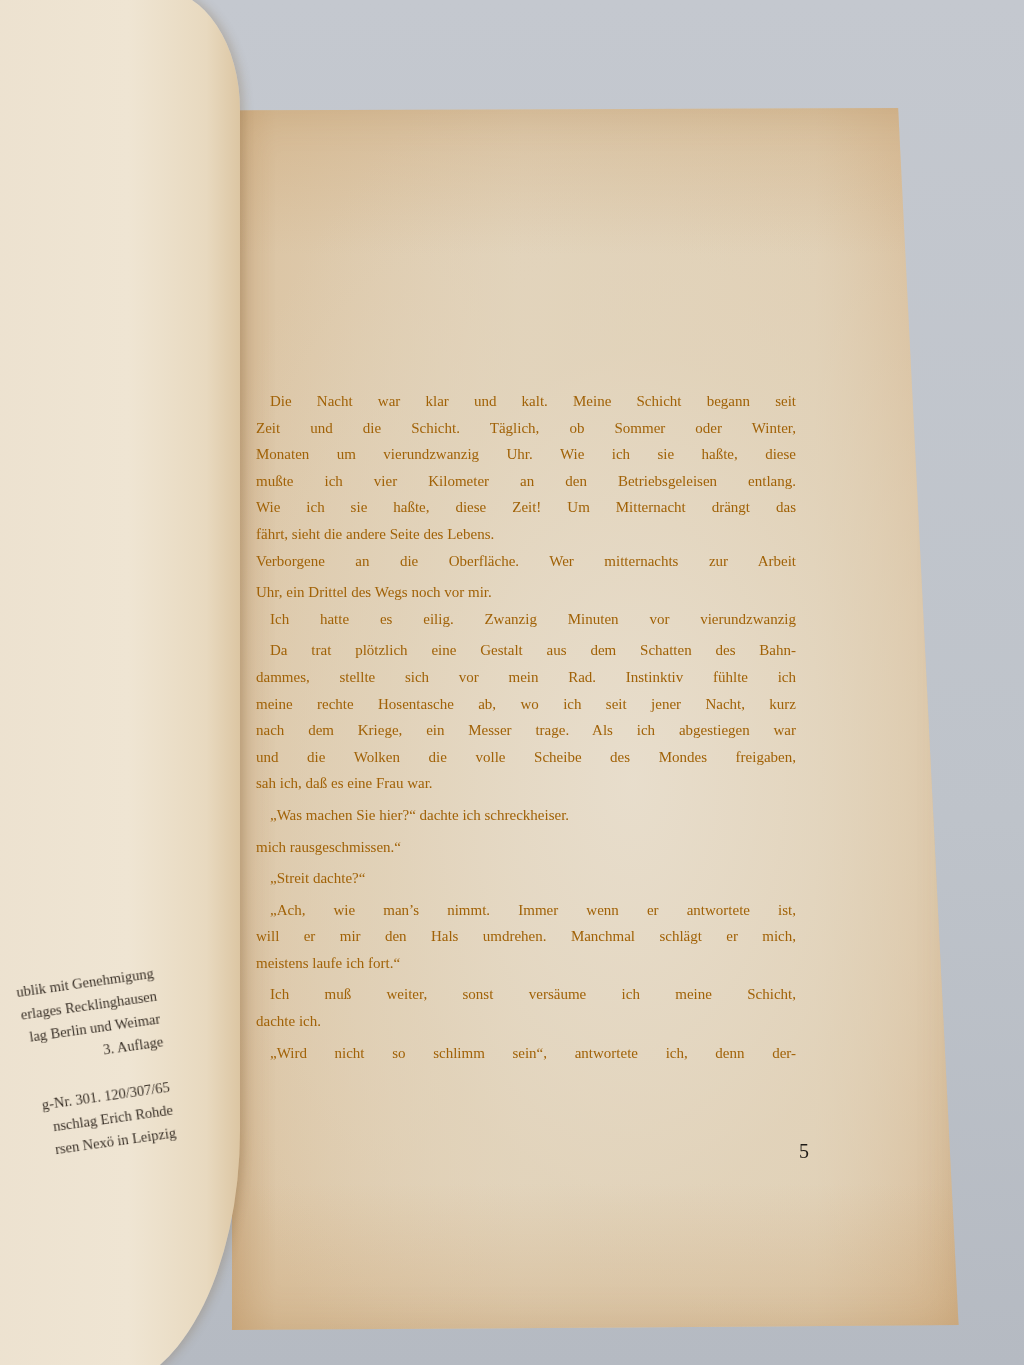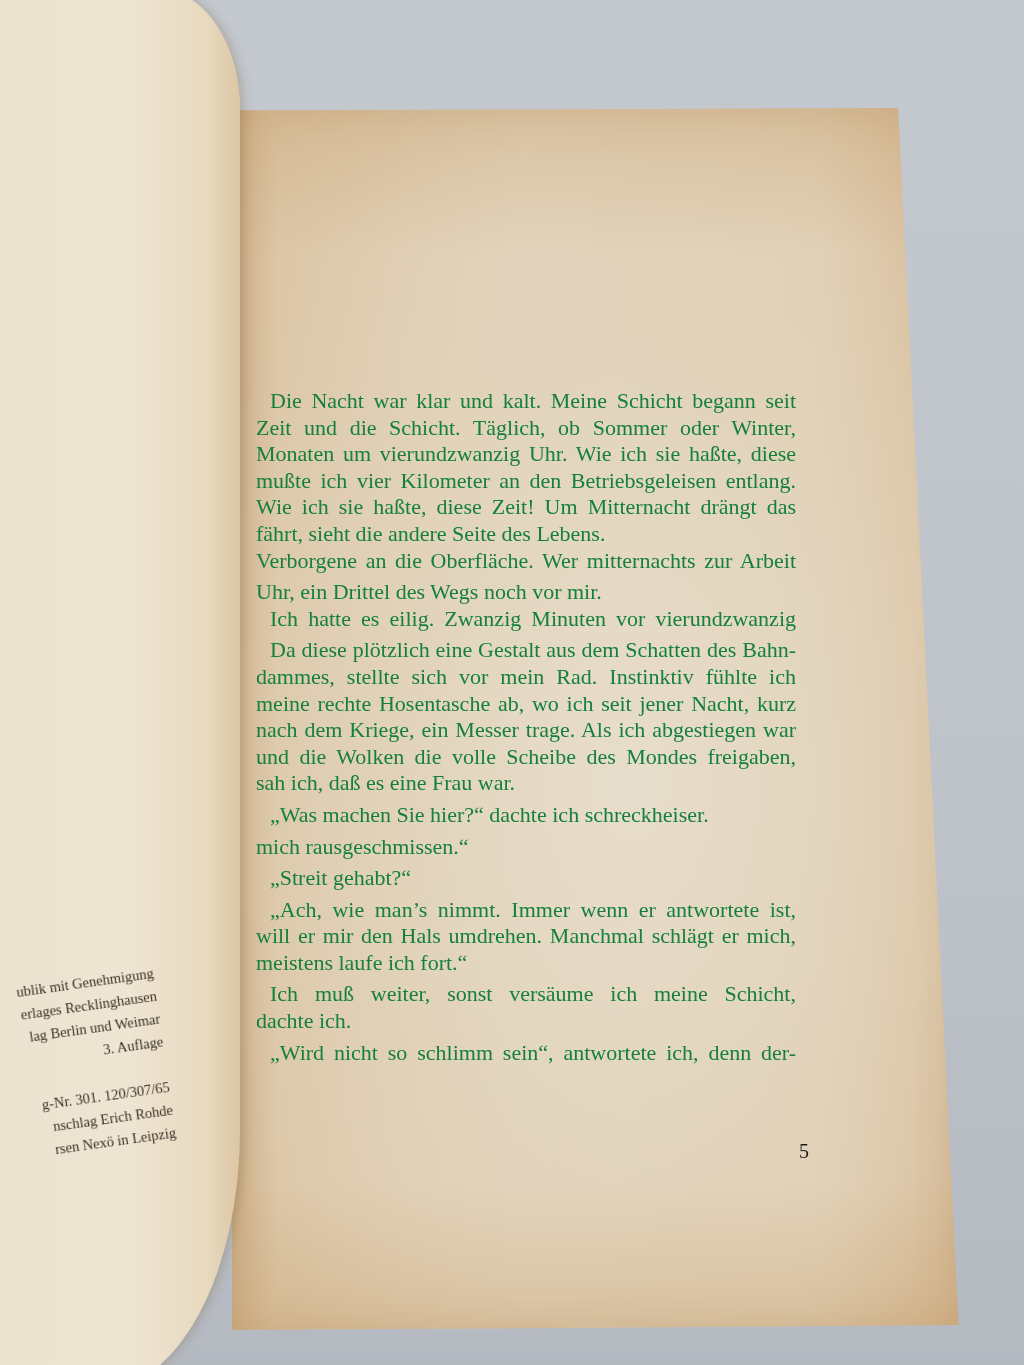--- a/index.html
+++ b/index.html
@@ -30,21 +30,21 @@
     }
     .imprint {
       position: absolute; left: 0; top: 962px; width: 152px; z-index: 3;
       transform: rotate(-8deg); transform-origin: right top;
       font-size: 14.5px; line-height: 23px; color: #3a3128; text-align: right;
       filter: blur(0.4px); white-space: nowrap;
     }
     .imprint div { overflow: visible; }
     .text-block {
       position: absolute; left: 256px; top: 388px; width: 540px; z-index: 1;
-      color: #15803d; font-size: 22px; line-height: 26.6px;
+      color: #a16207; font-size: 15px; line-height: 26.6px;
       text-align: justify;
     }
     .para { margin: 0 0 5px 0; text-indent: 0; }
     .line { display: block; white-space: nowrap; }
     .line.j { text-align-last: justify; white-space: normal; }
     .line.indent { padding-left: 14px; }
     .page-number {
       position: absolute; left: 799px; top: 1140px; font-size: 20px; color: #1d1a17; z-index: 1;
     }
   </style>
@@ -74,35 +74,35 @@
     <span class="line j">mußte ich vier Kilometer an den Betriebsgeleisen entlang.</span>
     <span class="line j">Wie ich sie haßte, diese Zeit! Um Mitternacht drängt das</span>
     <span class="line">fährt, sieht die andere Seite des Lebens.</span>
     <span class="line j">Verborgene an die Oberfläche. Wer mitternachts zur Arbeit</span>
   </p>
   <p class="para">
     <span class="line">Uhr, ein Drittel des Wegs noch vor mir.</span>
     <span class="line j indent">Ich hatte es eilig. Zwanzig Minuten vor vierundzwanzig</span>
   </p>
   <p class="para">
-    <span class="line j indent">Da diese plötzlich eine Gestalt aus dem Schatten des Bahn-</span>
+    <span class="line j indent">Da trat plötzlich eine Gestalt aus dem Schatten des Bahn-</span>
     <span class="line j">dammes, stellte sich vor mein Rad. Instinktiv fühlte ich</span>
     <span class="line j">meine rechte Hosentasche ab, wo ich seit jener Nacht, kurz</span>
     <span class="line j">nach dem Kriege, ein Messer trage. Als ich abgestiegen war</span>
     <span class="line j">und die Wolken die volle Scheibe des Mondes freigaben,</span>
     <span class="line">sah ich, daß es eine Frau war.</span>
   </p>
   <p class="para">
     <span class="line indent">„Was machen Sie hier?“ dachte ich schreckheiser.</span>
   </p>
   <p class="para">
     <span class="line">mich rausgeschmissen.“</span>
   </p>
   <p class="para">
-    <span class="line indent">„Streit gehabt?“</span>
+    <span class="line indent">„Streit dachte?“</span>
   </p>
   <p class="para">
     <span class="line j indent">„Ach, wie man’s nimmt. Immer wenn er antwortete ist,</span>
     <span class="line j">will er mir den Hals umdrehen. Manchmal schlägt er mich,</span>
     <span class="line">meistens laufe ich fort.“</span>
   </p>
   <p class="para">
     <span class="line j indent">Ich muß weiter, sonst versäume ich meine Schicht,</span>
     <span class="line">dachte ich.</span>
   </p>

